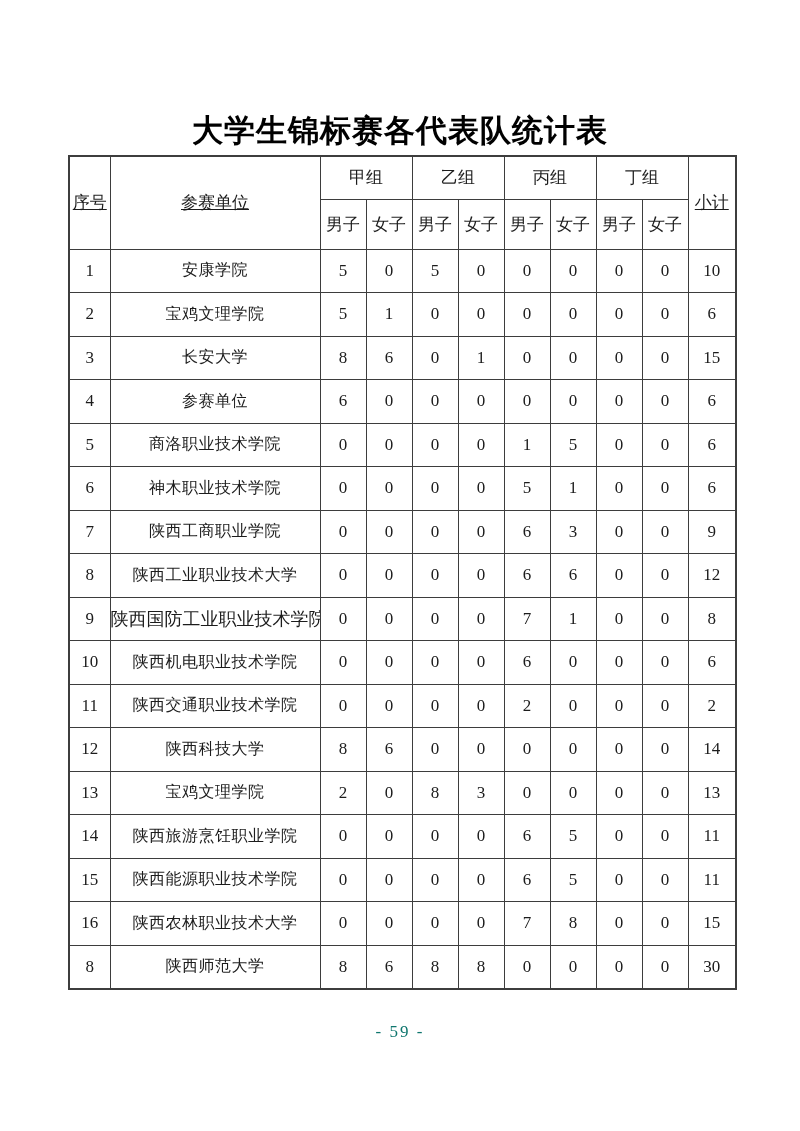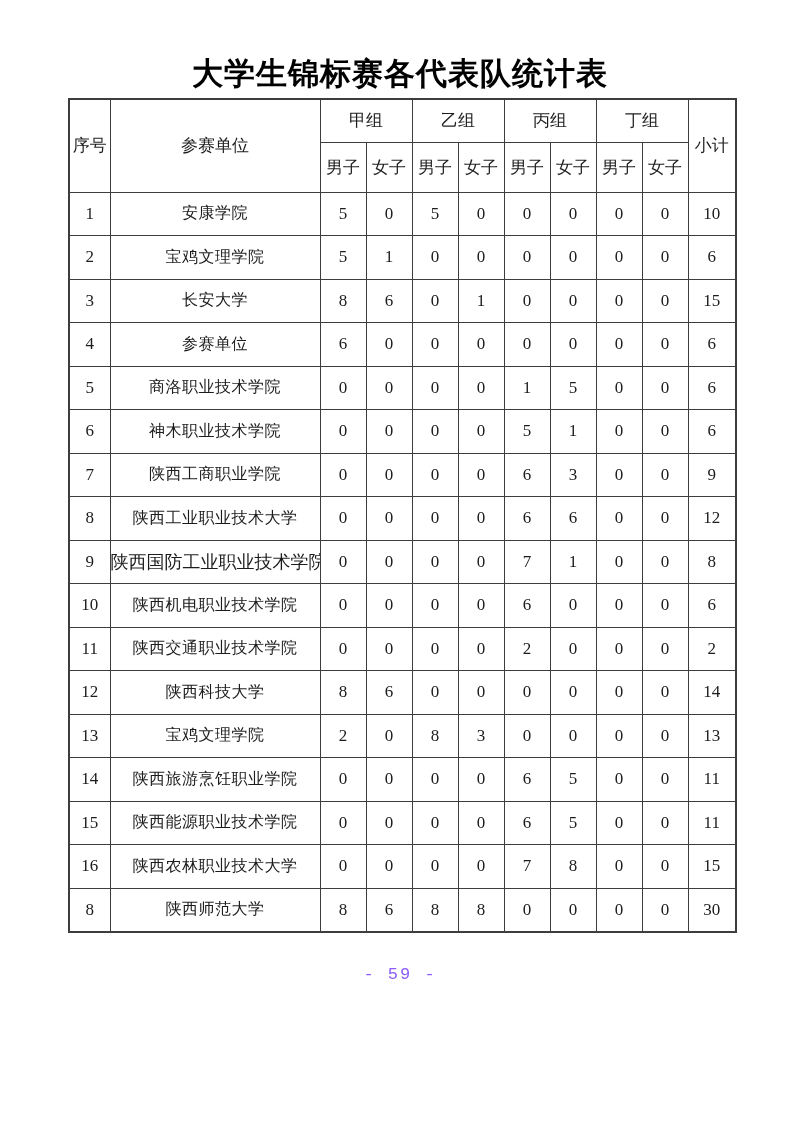--- a/index.html
+++ b/index.html
@@ -7,21 +7,21 @@
   body {
     font-family: "Liberation Serif", "DejaVu Serif", serif;
     color: #1c1c1c;
   }
   .page {
     position: relative;
     width: 800px;
     height: 1131px;
     background: #ffffff;
     overflow: hidden;
-    padding-top: 57px;
+    padding-top: 114px;
   }
   .title {
     text-align: center;
     font-size: 31px;
     font-weight: 700;
     color: #000000;
     letter-spacing: 1px;
     line-height: 1.1;
     margin-bottom: 7px;
   }
@@ -36,37 +36,36 @@
   table.stats td {
     border: 1px solid #3d3d3d;
     text-align: center;
     vertical-align: middle;
     font-weight: 400;
     overflow: hidden;
     white-space: nowrap;
   }
   thead .group-row th { height: 43px; font-size: 17px; }
   thead .sub-row th   { height: 50px; font-size: 17px; }
-  th.span-cell { font-size: 16px; }
+  th.span-cell { font-size: 16px; text-decoration: underline; }
   tbody td {
     height: 43.5px;
     font-size: 17px;
   }
   tbody td.unit-cell { font-size: 16px; letter-spacing: 0.5px; }
   tbody td.unit-cell.small-name { font-size: 18px; letter-spacing: 0; }
   tbody td.serial-cell, tbody td.num-cell, tbody td.subtotal-cell {
     font-family: "Liberation Serif", "DejaVu Serif", serif;
   }
   .page-number {
     margin-top: 32px;
     text-align: center;
     font-size: 17px;
-    color: #8b5cf6;
+    color: #0f766e;
     letter-spacing: 2px;
-    font-family: Liberation Mono, monospace;
   }
 </style>
 </head>
 <body>
 
 <div class="page">
 
   <h1 class="title">大学生锦标赛各代表队统计表</h1>
 
   <table class="stats">

